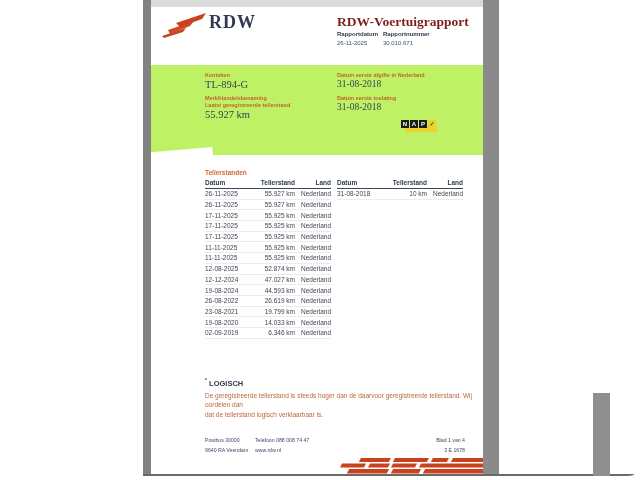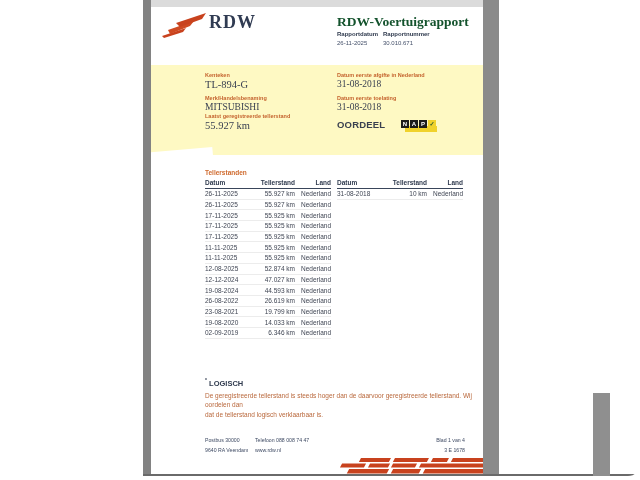--- a/index.html
+++ b/index.html
@@ -13,28 +13,28 @@
   .bar-bottom{left:143px;top:474px;width:497px;height:6px;background:#6a6a6a;}
   .bar-corner{left:593px;top:393px;width:17px;height:87px;background:#8f8f8f;}
 
   
   .page{position:absolute;left:151px;top:0;width:332px;height:474px;background:#ffffff;overflow:hidden;}
   .topstrip{position:absolute;left:0;top:0;width:332px;height:7px;background:#dbdbdb;}
 
   
   .logo{position:absolute;left:9px;top:11px;width:46px;height:28px;}
   .brand{position:absolute;left:58px;top:12px;font-family:"Liberation Serif",serif;font-weight:700;font-size:18px;letter-spacing:1px;color:#303b52;}
-  .doc-title{position:absolute;left:186px;top:14px;font-family:"Liberation Serif",serif;font-weight:700;font-size:13.5px;color:#14532d;text-align:center;}
+  .doc-title{position:absolute;left:186px;top:14px;font-family:"Liberation Serif",serif;font-weight:700;font-size:13.5px;color:#7f1d1d;text-align:center;}
   .meta{position:absolute;top:30px;font-size:6px;color:#44506a;line-height:9px;}
   .meta .lbl{font-weight:700;color:#2f3a4e;}
   .meta-date{left:186px;}
   .meta-num{left:232px;}
 
   
-  .graybox{position:absolute;left:0;top:65px;width:332px;height:90px;background:#fef9c3;}
+  .graybox{position:absolute;left:0;top:65px;width:332px;height:90px;background:#bef264;}
   .box-notch{position:absolute;left:-8px;bottom:-9px;width:70px;height:14px;background:#ffffff;transform:rotate(-5deg);}
   .col{position:absolute;top:7px;}
   .col-l{left:54px;width:125px;}
   .col-r{left:186px;width:140px;}
   .flabel{font-size:5.5px;font-weight:700;color:#c4632e;margin-bottom:1px;}
   .fvalue{font-family:"Liberation Serif",serif;font-size:9.5px;color:#3a4152;line-height:11px;}
   .fvalue.big{font-size:10.5px;}
   .gap1{margin-bottom:5px;}
   .gap2{margin-bottom:7px;}
   .oordeel{font-weight:700;font-size:9.5px;color:#39404f;line-height:12px;letter-spacing:.2px;margin-top:6px;}
@@ -98,31 +98,29 @@
       <div class="lbl">Rapportnummer</div>
       <div>30.010.671</div>
     </div>
 
     <div class="graybox">
       <div class="box-notch"></div>
       <div class="col col-l">
         <div class="flabel">Kenteken</div>
         <div class="fvalue big gap1">TL-894-G</div>
         <div class="flabel">Merk/Handelsbenaming</div>
-        <div class="fvalue">MITSUBISHI</div>
         <div class="flabel">Laatst geregistreerde tellerstand</div>
         <div class="fvalue big">55.927 km</div>
       </div>
       <div class="col col-r">
         <div class="flabel">Datum eerste afgifte in Nederland</div>
         <div class="fvalue gap1">31-08-2018</div>
         <div class="flabel">Datum eerste toelating</div>
         <div class="fvalue">31-08-2018</div>
         <div class="oordeel">
-          <div>OORDEEL</div>
         </div>
         <div class="nap">
           <div class="nap-strip"></div>
           <div class="nap-sq s0">N</div>
           <div class="nap-sq s1">A</div>
           <div class="nap-sq s2">P</div>
           <div class="nap-sq s3">✓</div>
         </div>
       </div>
     </div>

